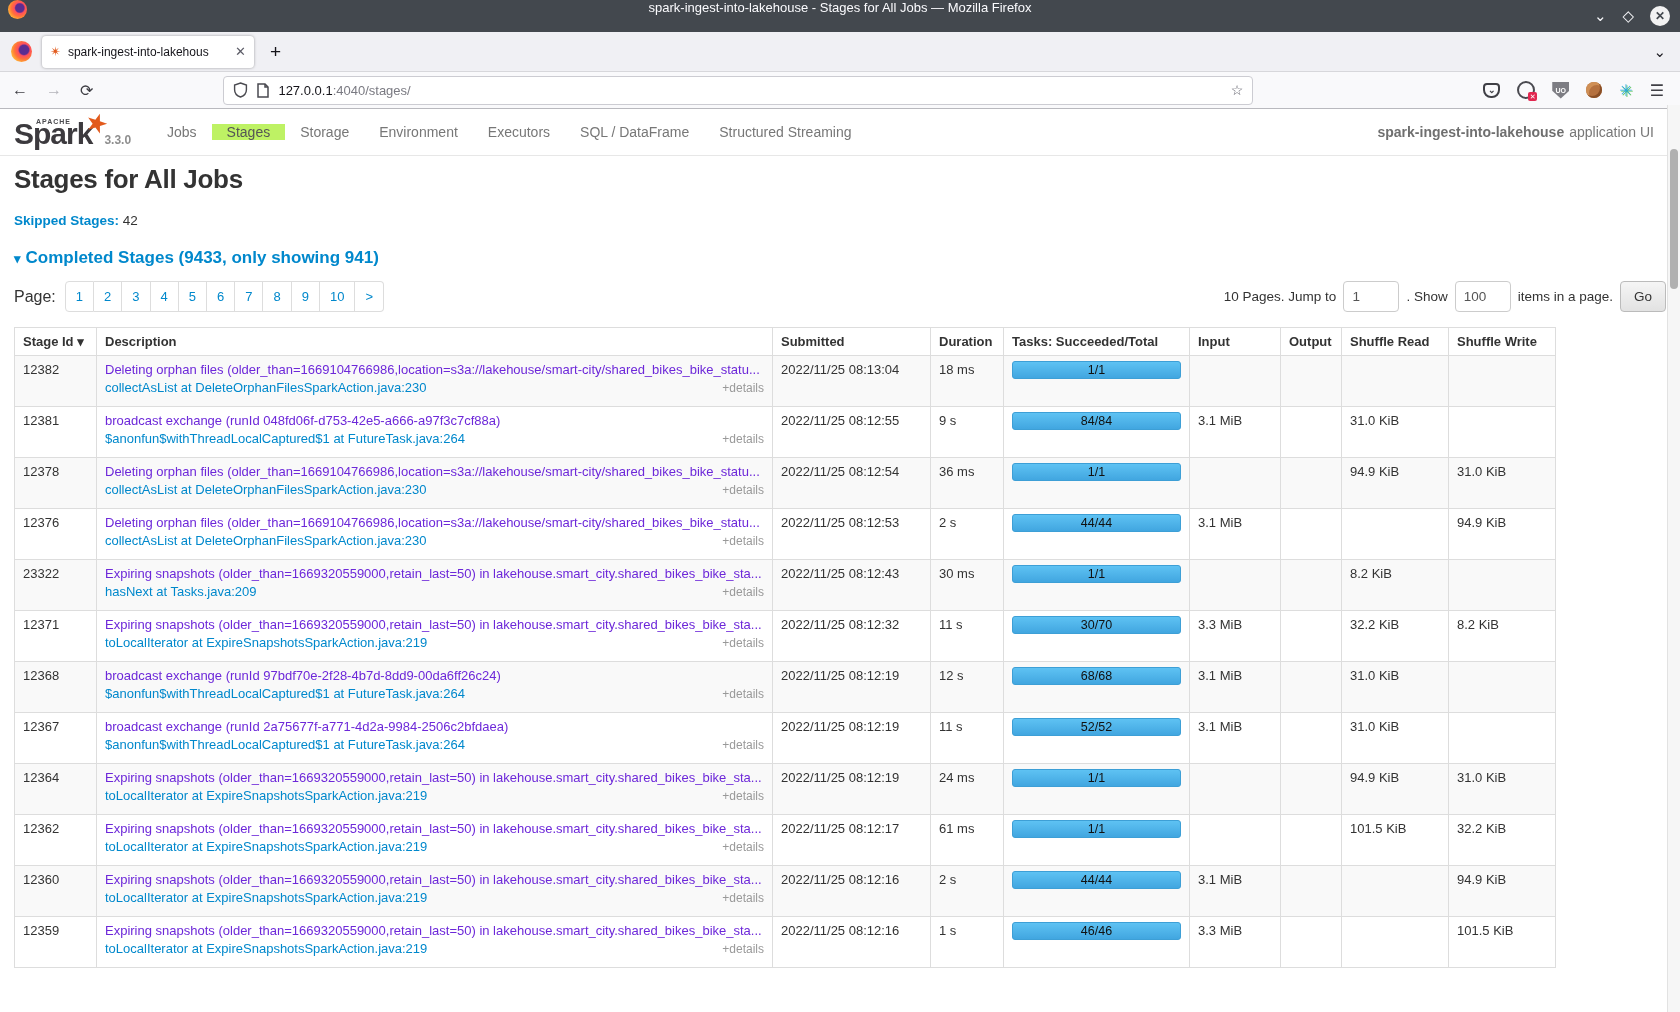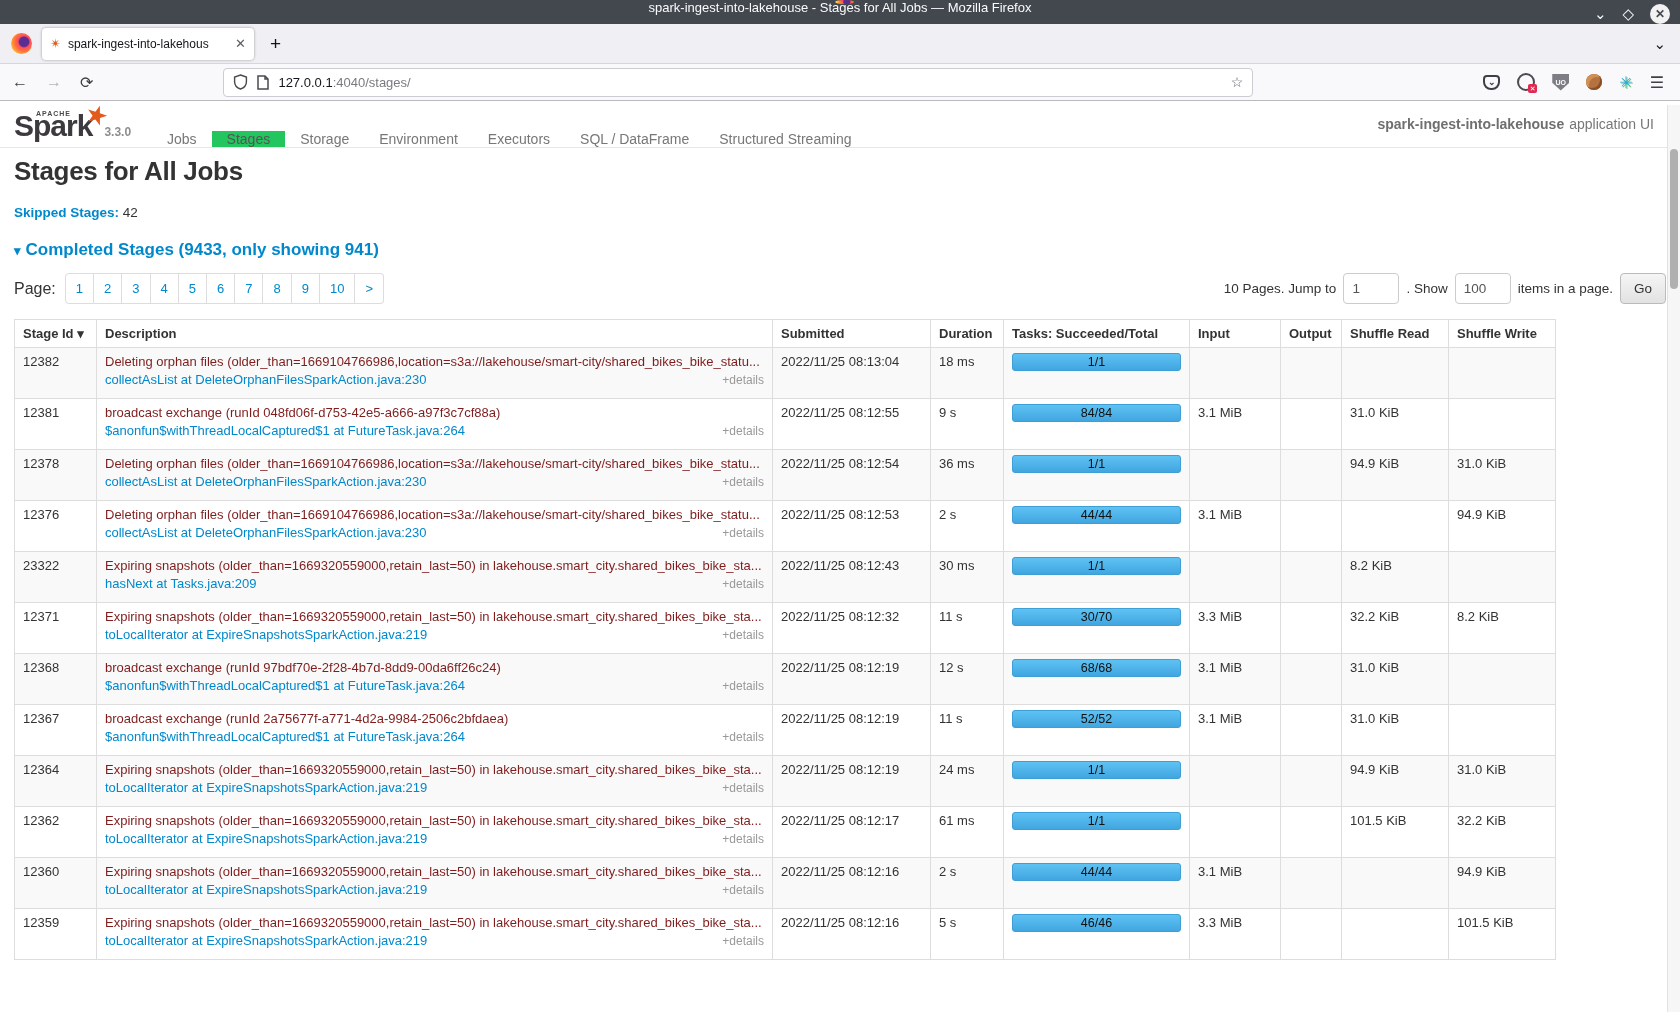--- a/index.html
+++ b/index.html
@@ -1,20 +1,20 @@
 <!DOCTYPE html>
 <html><head>
 <meta charset="utf-8">
 <style>
   * { box-sizing: border-box; margin: 0; padding: 0; }
   html,body { width:1680px; height:1012px; overflow:hidden; }
   body { font-family:"Liberation Sans", sans-serif; background:#fff; position:relative; }
 
   
-  .titlebar { height:24px; background:#43484e; color:#fbfbfe; display:flex; align-items:center; position:relative;flex-direction:column; }
+  .titlebar { height:32px; background:#43484e; color:#fbfbfe; display:flex; position:relative; }
   .ff-logo { width:19px; height:19px; border-radius:50%; margin-left:8px;
     background: radial-gradient(circle at 62% 42%, #5c2d91 0 26%, #ff4f5e 34%, #ff7139 52%, #ffa436 70%, #ffd567 88%, #ff7139 100%); }
   .win-title { position:absolute; left:50%; transform:translateX(-50%); font-size:13px; white-space:nowrap; }
   .win-controls { margin-left:auto; display:flex; align-items:center; gap:16px; padding-right:10px; }
   .wc { color:#fbfbfe; font-size:15px; line-height:20px; cursor:default; }
   .wc-close { width:20px; height:20px; background:#f2f2f2; color:#43484e; border-radius:50%;
     display:flex; align-items:center; justify-content:center; font-size:12px; font-weight:bold; }
 
   
   .tabbar { height:40px; background:#f0f0f4; display:flex; align-items:center; border-bottom:1px solid #d7d7db; position:relative; }
@@ -52,23 +52,23 @@
   .ti-menu { font-size:16px; }
 
   
   .navbar { height:47px; border-bottom:1px solid #e7e7e7; background:#fff; display:flex; align-items:stretch; }
   .spark-logo { display:flex; align-items:flex-end; padding:4px 10px 4px 14px; position:relative; width:152px; }
   .logo-stack { position:relative; }
   .apache { position:absolute; top:1px; left:22px; font-size:7px; letter-spacing:1px; color:#4a4a4e; font-weight:bold; }
   .spark-word { font-size:30px; font-weight:bold; color:#3c3a3e; letter-spacing:-1px; line-height:34px; }
   .spark-star { position:absolute; top:-9px; right:-16px; color:#e25a1c; font-size:26px; transform:rotate(18deg); }
   .spark-version { font-size:12px; font-weight:bold; color:#8e8e8e; margin:0 0 4px 12px; }
-  .navbar-items { display:flex; align-items:flex-end; }
+  .navbar-items { display:flex; align-items:center; }
   .nav-item { display:flex; align-items:center; padding:0 15px; font-size:14px; color:#777; cursor:pointer; }
-  .nav-item.active { background:#22c55e; color:#555; }
+  .nav-item.active { background:#bef264; color:#555; }
   .app-id { margin-left:auto; display:flex; align-items:center; padding-right:26px; font-size:14px; color:#777; white-space:nowrap; }
   .app-id b { color:#6f6f6f; margin-right:5px; }
 
   
   .content { padding:2px 14px 0 14px; height:860px; overflow:hidden; }
   h1.page-title { font-size:26px; font-weight:bold; color:#333; margin:6px 0 16px 0; letter-spacing:-.3px; }
   .summary-line { font-size:13.5px; color:#333; line-height:20px; }
   .summary-label { color:#0088cc; font-weight:bold; }
   .section-header { margin-top:17px; font-size:17px; font-weight:bold; color:#0088cc; cursor:pointer; }
   .section-arrow { font-size:13px; margin-right:5px; }
@@ -94,21 +94,21 @@
   .stages th:nth-child(1), .stages td:nth-child(1) { width:82px; }
   .stages th:nth-child(2), .stages td:nth-child(2) { width:676px; }
   .stages th:nth-child(3), .stages td:nth-child(3) { width:158px;margin-top:40px; }
   .stages th:nth-child(4), .stages td:nth-child(4) { width:73px; }
   .stages th:nth-child(5), .stages td:nth-child(5) { width:186px; }
   .stages th:nth-child(6), .stages td:nth-child(6) { width:91px; }
   .stages th:nth-child(7), .stages td:nth-child(7) { width:61px; }
   .stages th:nth-child(8), .stages td:nth-child(8) { width:107px; }
   .stages th:nth-child(9), .stages td:nth-child(9) { width:107px; }
   .stages tbody td { height:51px; }
-  .desc-main { white-space:nowrap; overflow:hidden; color:#7f1d1d; }
+  .desc-main { white-space:nowrap; overflow:hidden; color:#6d28d9; }
   .desc-sub { display:flex; justify-content:space-between; align-items:baseline; margin-top:3px; }
   .desc-link { color:#0088cc; text-decoration:none; white-space:nowrap; overflow:hidden; cursor:pointer; }
   .details { color:#999; font-size:12px; cursor:pointer; margin-left:8px; }
   .c-tasks { padding:5px 8px !important; }
   .pbar { height:18px; border:1px solid #3d9fd6; border-radius:3px; background:linear-gradient(#5ec2f3,#41a6e0);
     text-align:center; font-size:12.5px; color:#111; line-height:17px; }
 
   
   .scrollbar { position:absolute; top:105px; right:0; bottom:0; width:13px; background:#f6f6f6; border-left:1px solid #e2e2e2; }
   .scroll-thumb { position:absolute; top:44px; left:2px; right:2px; height:140px; background:#b0b0b0; border-radius:6px; }
@@ -455,21 +455,21 @@
         <tr>
           <td>12359</td>
           <td>
             <div class="desc-main">Expiring snapshots (older_than=1669320559000,retain_last=50) in lakehouse.smart_city.shared_bikes_bike_sta...</div>
             <div class="desc-sub">
               <a class="desc-link">toLocalIterator at ExpireSnapshotsSparkAction.java:219</a>
               <span class="details">+details</span>
             </div>
           </td>
           <td>2022/11/25 08:12:16</td>
-          <td>5 s</td>
+          <td>1 s</td>
           <td class="c-tasks">
             <div class="pbar">46/46</div>
           </td>
           <td>3.3 MiB</td>
           <td></td>
           <td></td>
           <td>101.5 KiB</td>
         </tr>
       </tbody>
   </table>

